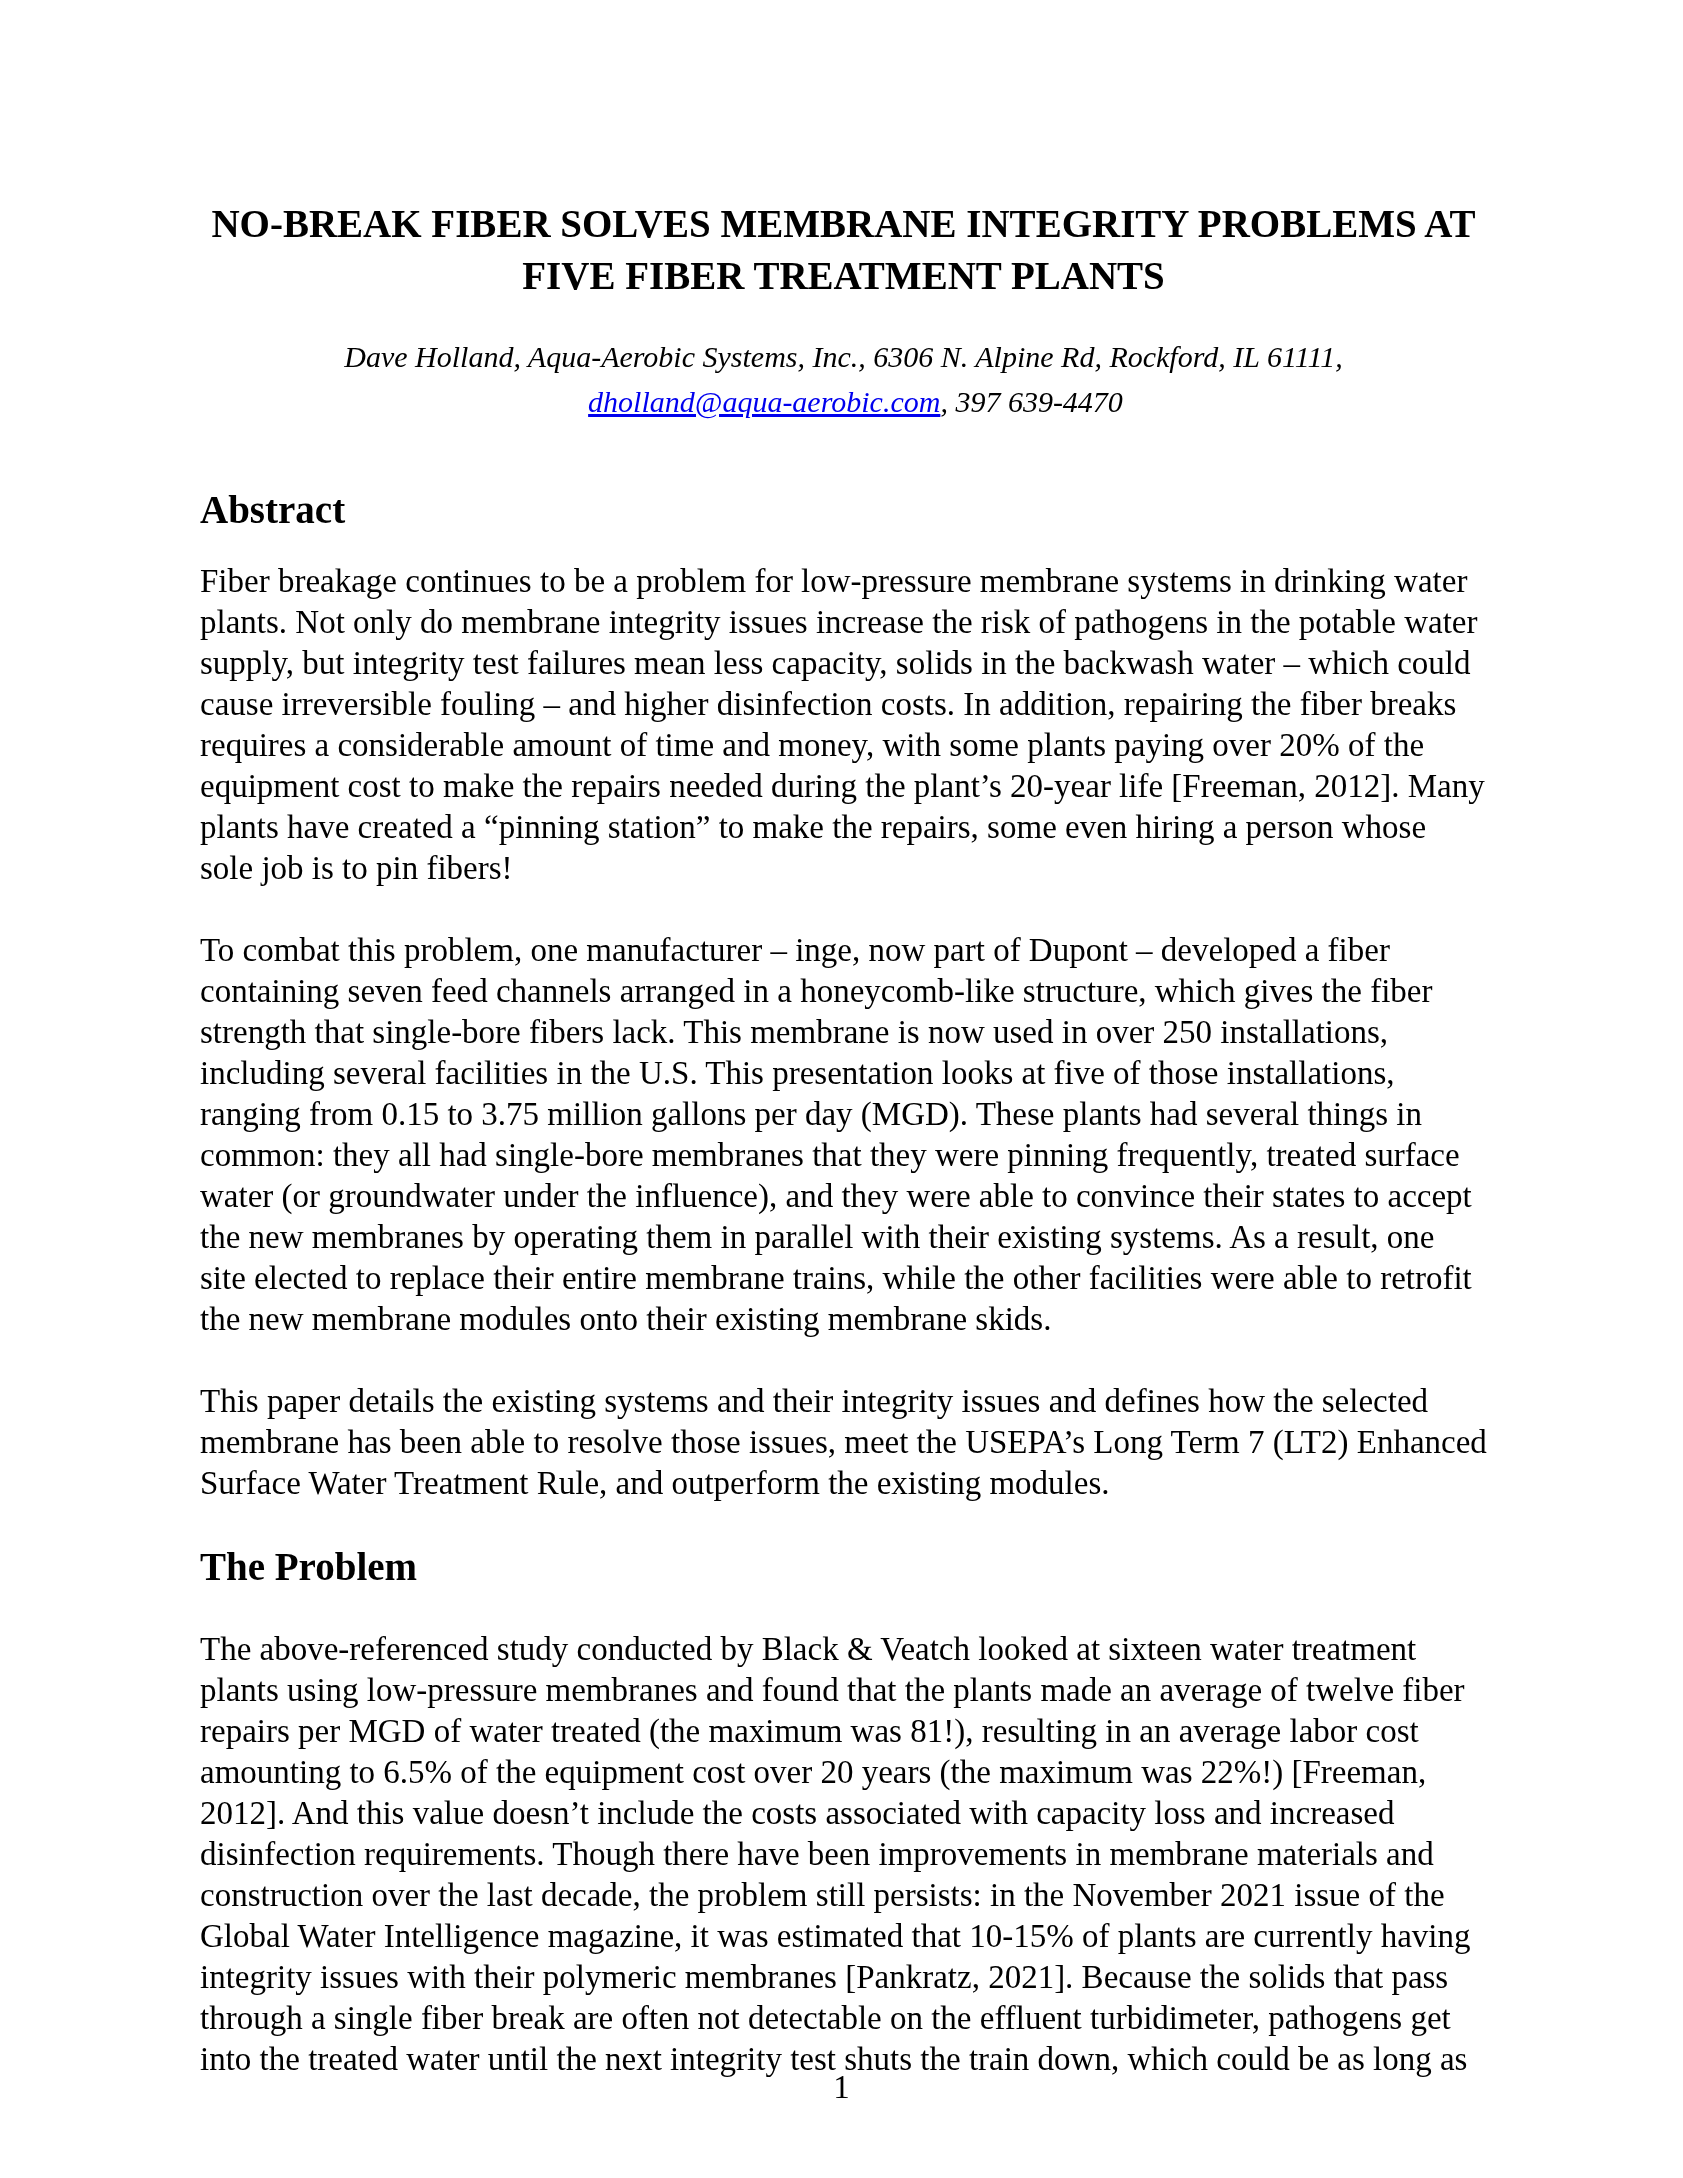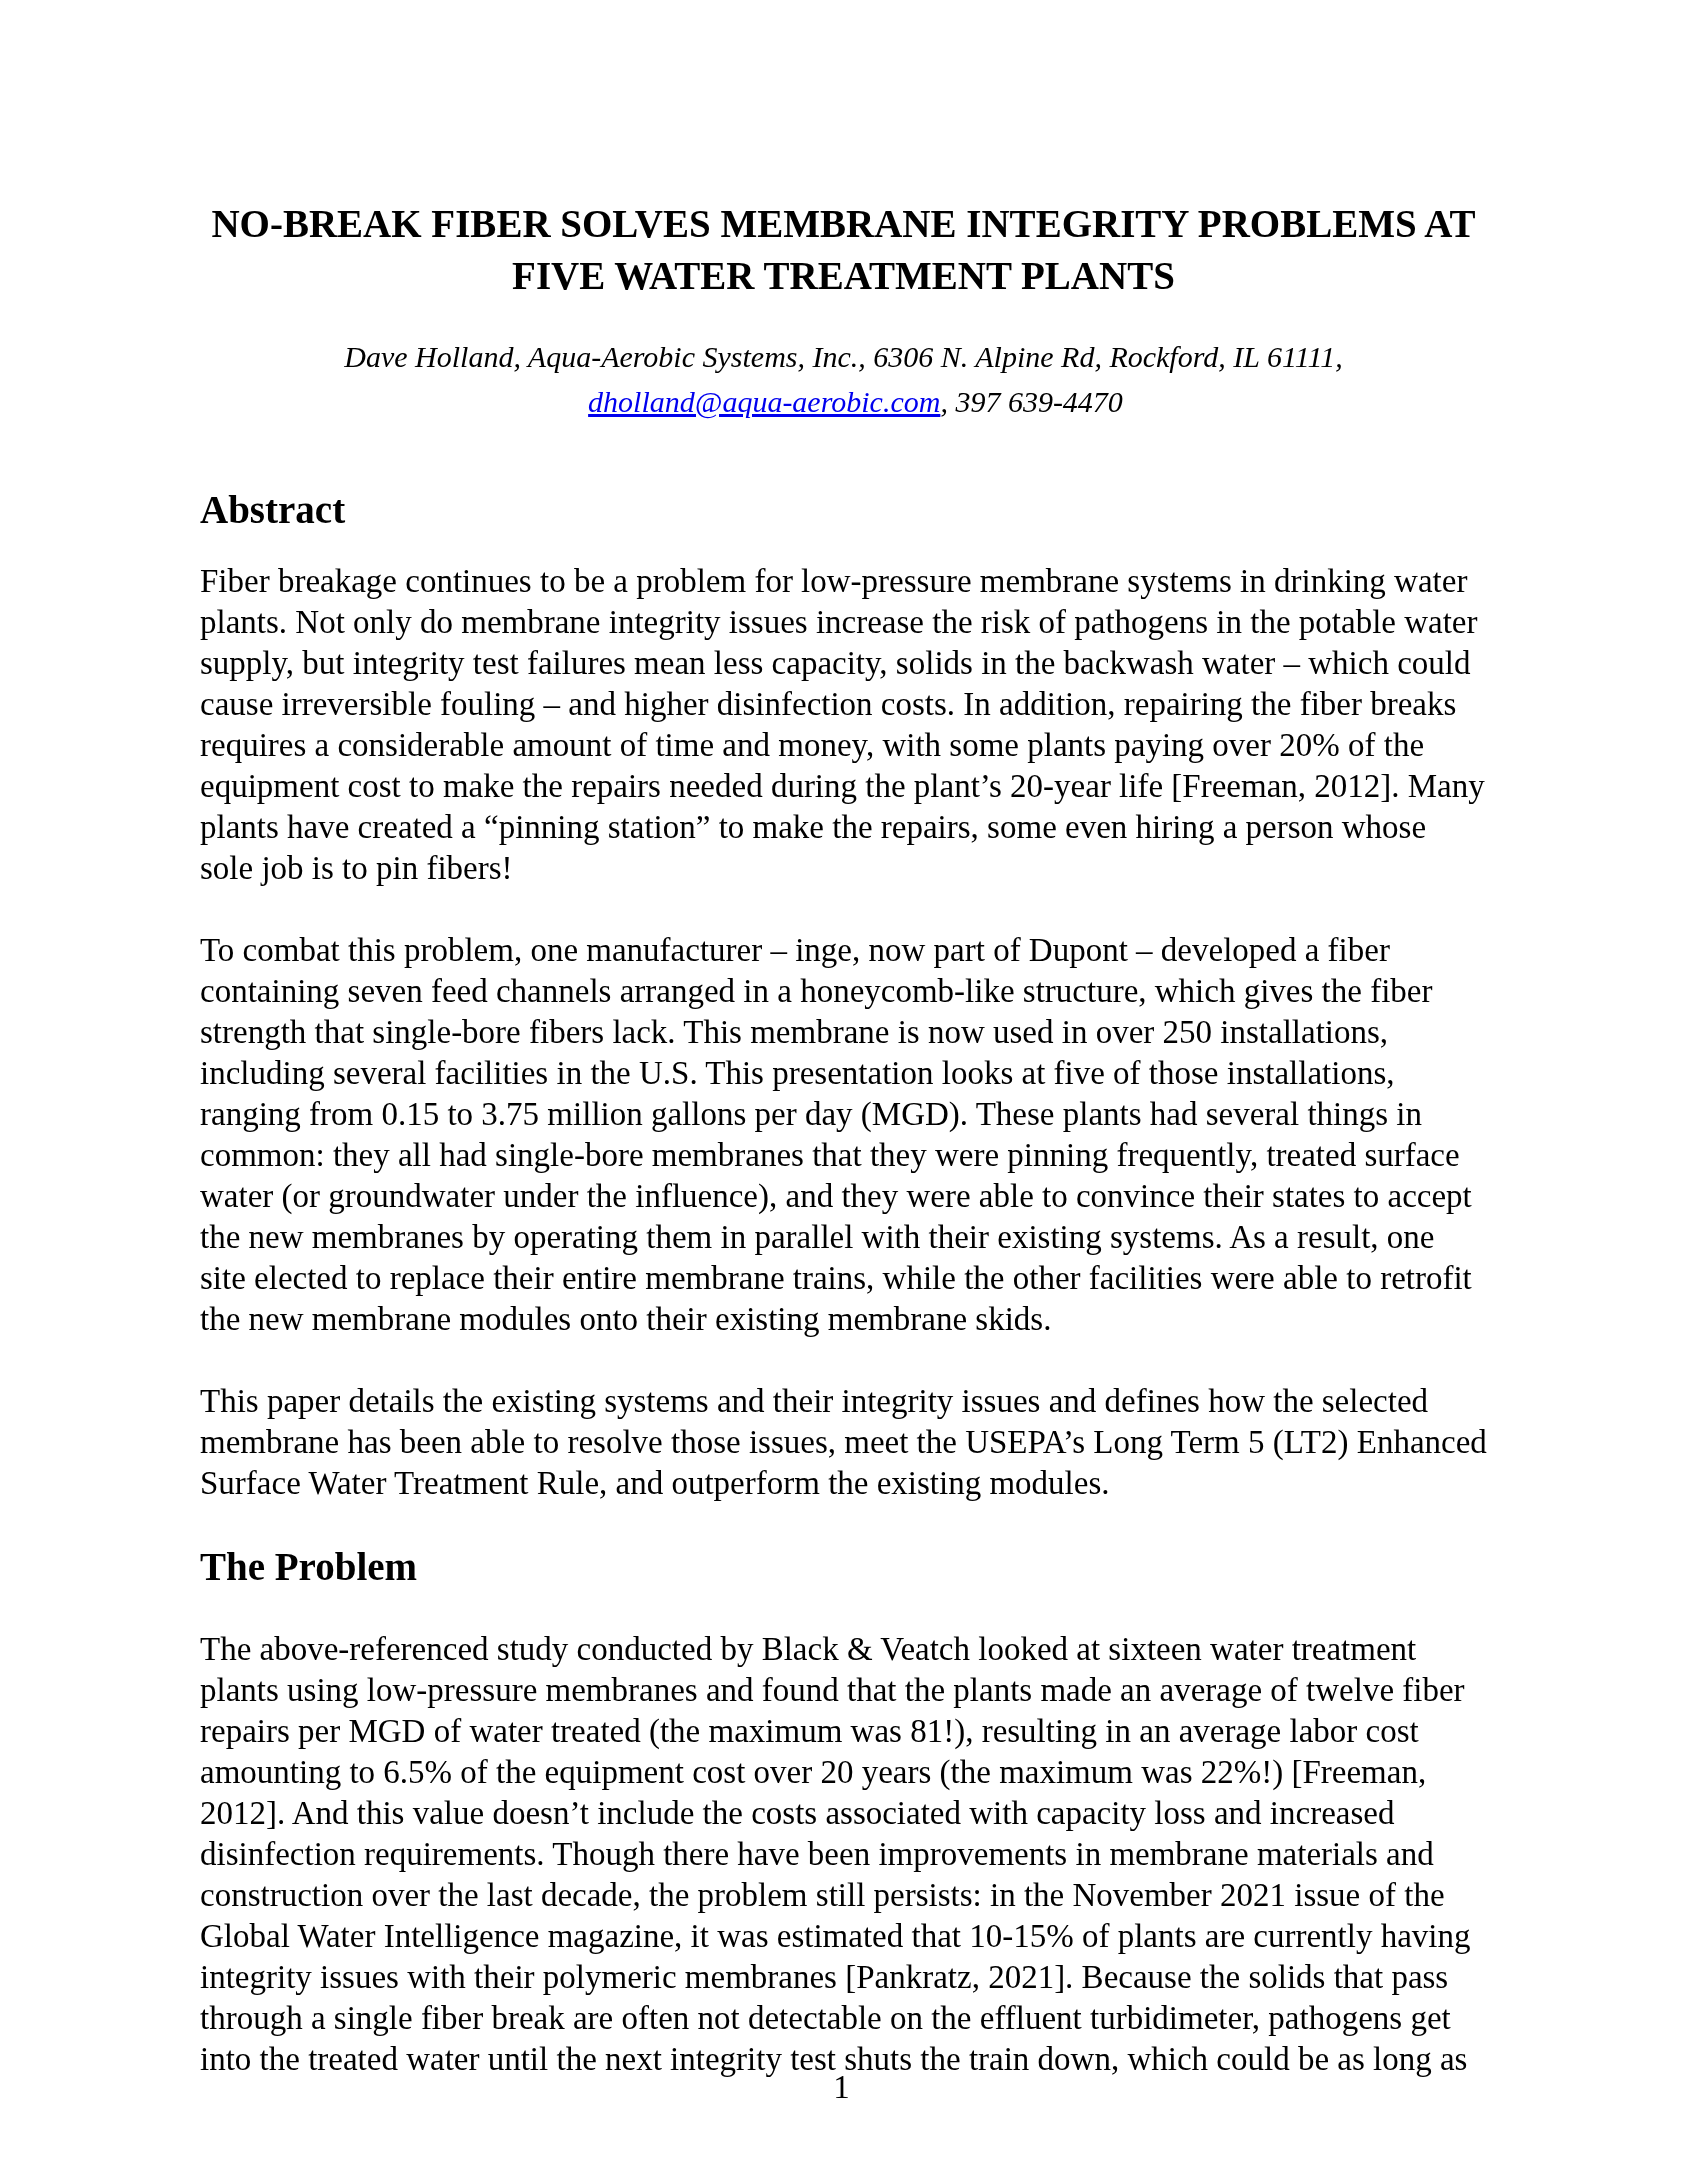--- a/index.html
+++ b/index.html
@@ -64,33 +64,33 @@
   }
 </style>
 </head>
 <body>
 
 <div class="page">
   <div class="content">
 
     <h1 class="paper-title">
       <span>NO-BREAK FIBER SOLVES MEMBRANE INTEGRITY PROBLEMS AT</span><br>
-      <span>FIVE WATER TREATMENT PLANTS</span>
+      <span>FIVE FIBER TREATMENT PLANTS</span>
     </h1>
 
     <p class="byline">
       <span>Dave Holland, Aqua-Aerobic Systems, Inc., 6306 N. Alpine Rd, Rockford, IL 61111,</span><br>
       <a class="email-link">dholland@aqua-aerobic.com</a><span>, 397 639-4470</span>
     </p>
 
     <h2 class="section-heading heading-abstract">Abstract</h2>
 
     <p class="body-para">Fiber breakage continues to be a problem for low-pressure membrane systems in drinking water plants.  Not only do membrane integrity issues increase the risk of pathogens in the potable water supply, but integrity test failures mean less capacity, solids in the backwash water – which could cause irreversible fouling – and higher disinfection costs.  In addition, repairing the fiber breaks requires a considerable amount of time and money, with some plants paying over 20% of the equipment cost to make the repairs needed during the plant’s 20-year life [Freeman, 2012]. Many plants have created a “pinning station” to make the repairs, some even hiring a person whose sole job is to pin fibers!</p>
     <p class="body-para">To combat this problem, one manufacturer – inge, now part of Dupont – developed a fiber containing seven feed channels arranged in a honeycomb-like structure, which gives the fiber strength that single-bore fibers lack.  This membrane is now used in over 250 installations, including several facilities in the U.S.  This presentation looks at five of those installations, ranging from 0.15 to 3.75 million gallons per day (MGD).  These plants had several things in common: they all had single-bore membranes that they were pinning frequently, treated surface water (or groundwater under the influence), and they were able to convince their states to accept the new membranes by operating them in parallel with their existing systems.  As a result, one site elected to replace their entire membrane trains, while the other facilities were able to retrofit the new membrane modules onto their existing membrane skids.</p>
-    <p class="body-para">This paper details the existing systems and their integrity issues and defines how the selected membrane has been able to resolve those issues, meet the USEPA’s Long Term 5 (LT2) Enhanced Surface Water Treatment Rule, and outperform the existing modules.</p>
+    <p class="body-para">This paper details the existing systems and their integrity issues and defines how the selected membrane has been able to resolve those issues, meet the USEPA’s Long Term 7 (LT2) Enhanced Surface Water Treatment Rule, and outperform the existing modules.</p>
 
     <h2 class="section-heading heading-problem">The Problem</h2>
 
     <p class="body-para">The above-referenced study conducted by Black &amp; Veatch looked at sixteen water treatment plants using low-pressure membranes and found that the plants made an average of twelve fiber repairs per MGD of water treated (the maximum was 81!), resulting in an average labor cost amounting to 6.5% of the equipment cost over 20 years (the maximum was 22%!) [Freeman, 2012].  And this value doesn’t include the costs associated with capacity loss and increased disinfection requirements.  Though there have been improvements in membrane materials and construction over the last decade, the problem still persists: in the November 2021 issue of the Global Water Intelligence magazine, it was estimated that 10-15% of plants are currently having integrity issues with their polymeric membranes [Pankratz, 2021].  Because the solids that pass through a single fiber break are often not detectable on the effluent turbidimeter, pathogens get into the treated water until the next integrity test shuts the train down, which could be as long as</p>
 
   </div>
 
   <div class="page-number">1</div>
 </div>
 

